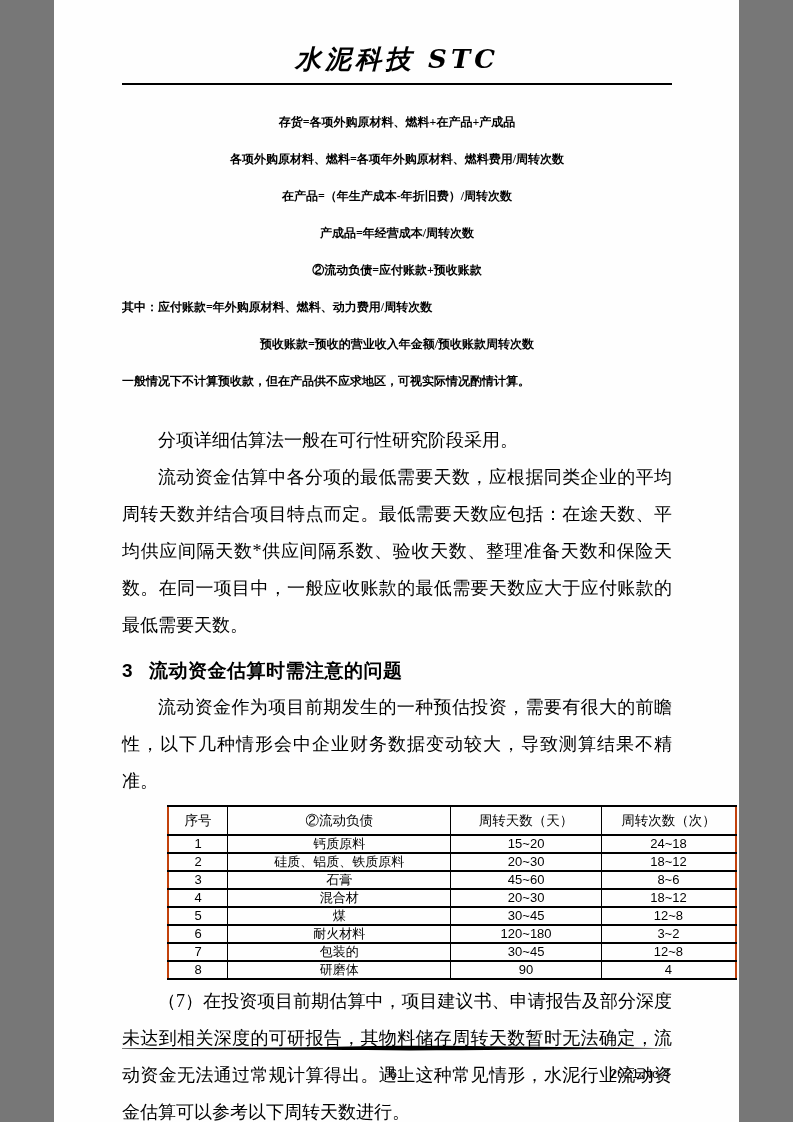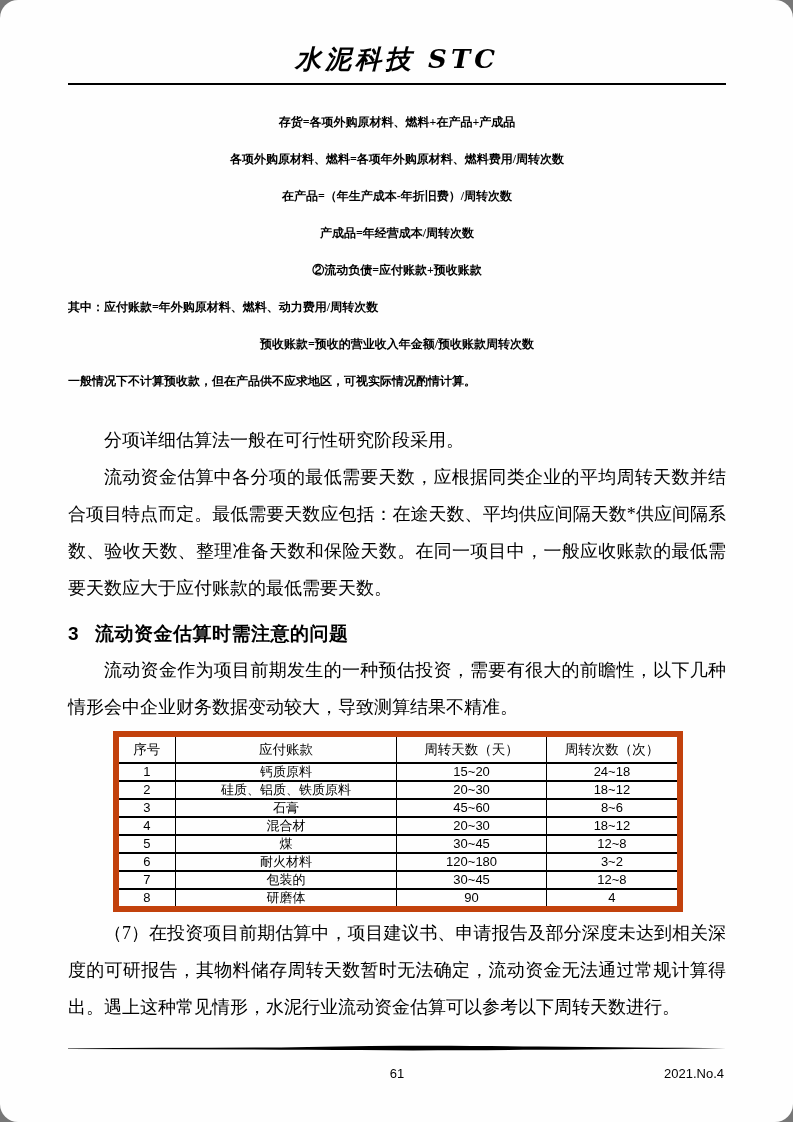--- a/index.html
+++ b/index.html
@@ -1,26 +1,25 @@
 <!DOCTYPE html>
 <html><head>
 <meta charset="utf-8">
 <style>
   * { margin: 0; padding: 0; box-sizing: border-box; }
   html, body { background: #777; }
   .page {
     position: relative;
-    width: 793px;
+    width: 685px;
     height: 1122px;
     margin: 0 auto;
     background: #fefefe;
     color: #000;
     font-family: "Liberation Serif", serif;
     overflow: hidden;
-    border-radius: 18px;
   }
   .content {
     position: absolute;
     left: 68px;
     right: 67px;
     top: 0;
   }
   
   .doc-title {
     margin-top: 42px;
@@ -70,21 +69,21 @@
   .section-heading .sec-num { margin-right: 16px; }
   
   table.inv-table {
     border-collapse: collapse;
     table-layout: fixed;
     width: 570px;
     margin-left: 45px;
     margin-top: 5px;
     font-family: "Liberation Sans", sans-serif;
   }
-  table.inv-table { border: 6px solid #c2410c; }
+  table.inv-table { border: 2px solid #c2410c; }
   table.inv-table th, table.inv-table td {
     border: solid #000;
     border-width: 2px 1px;
     text-align: center;
     vertical-align: middle;
     padding: 0;
     font-weight: normal;
   }
   table.inv-table th {
     height: 29px;
@@ -161,21 +160,21 @@
     <table class="inv-table">
       <colgroup>
         <col class="c0">
           <col class="c1">
           <col class="c2">
           <col class="c3">
       </colgroup>
       <thead id="inv-table-head">
           <tr>
             <th>序号</th>
-            <th>应付账款</th>
+            <th>②流动负债</th>
             <th>周转天数（天）</th>
             <th>周转次数（次）</th>
           </tr>
         </thead>
       <tbody id="inv-table-body">
           <tr>
             <td>1</td>
             <td>钙质原料</td>
             <td>15~20</td>
             <td>24~18</td>

